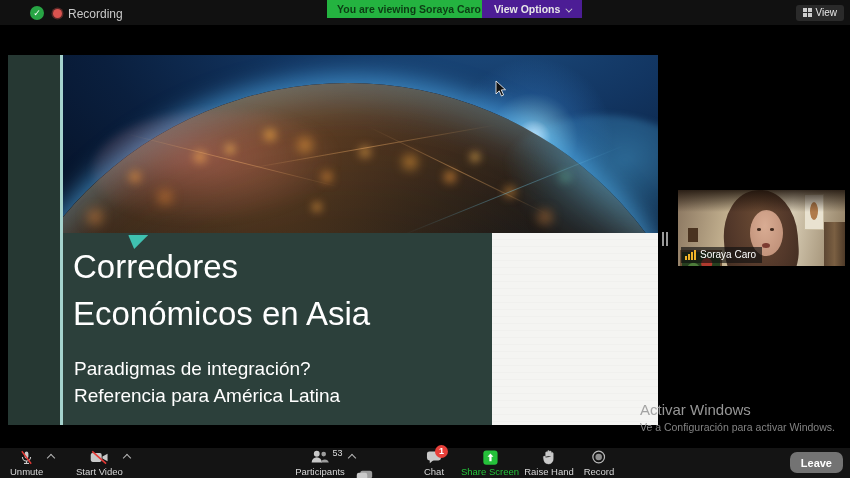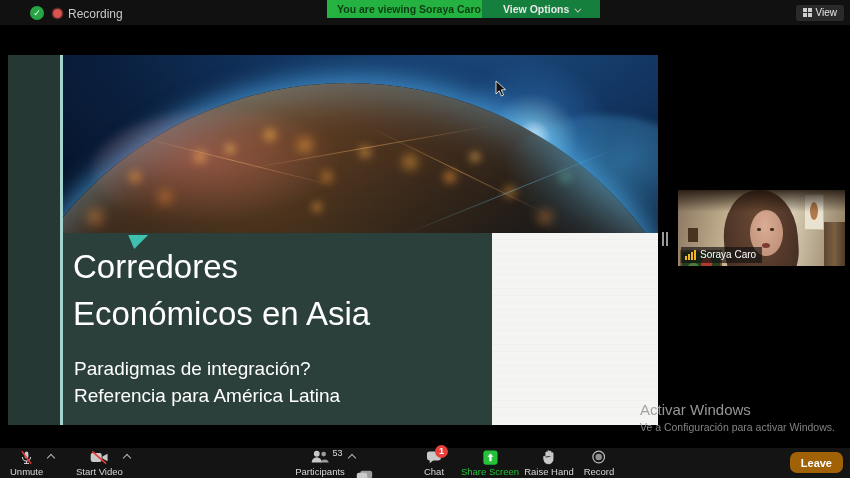--- a/index.html
+++ b/index.html
@@ -9,21 +9,21 @@
 
   
   .topbar { position:absolute; left:0; top:0; width:850px; height:25px; background:#111; }
   .shield { position:absolute; left:30px; top:6px; width:14px; height:14px; border-radius:50%;
             background:#27a444; color:#fff; font-size:9px; line-height:14px; text-align:center; }
   .rec-dot { position:absolute; left:53px; top:9px; width:9px; height:9px; border-radius:50%;
              background:#d9534f; box-shadow:0 0 0 1.5px rgba(217,83,79,.35); }
   .rec-label { position:absolute; left:68px; top:7px; font-size:12px; color:#c9c9c9; }
   .banner { position:absolute; left:327px; top:0; height:18px; padding:0 10px; background:#24b340;
             color:#0c3d14; font-size:10.5px; font-weight:bold; line-height:18px; }
-  .view-options { position:absolute; left:482px; top:0; height:18px; padding:0 21px; background:#15803d;
+  .view-options { position:absolute; left:482px; top:0; height:18px; padding:0 12px; background:#4c1d95;
                   color:#e8e8e8; font-size:10.5px; font-weight:bold; line-height:18px; cursor:pointer; }
   .view-options .carat { display:inline-block; width:5px; height:5px; border-right:1.5px solid #cfcfcf;
                          border-bottom:1.5px solid #cfcfcf; transform:rotate(45deg) translateY(-2px); margin-left:5px; }
   .view-btn { position:absolute; right:6px; top:5px; height:16px; padding:0 7px; background:#2a2a2a;
               border-radius:3px; color:#e8e8e8; font-size:10px; line-height:16px; cursor:pointer; }
   .view-btn .grid { display:inline-block; width:9px; height:9px; margin-right:4px; vertical-align:-1px;
       background:
         linear-gradient(#cfcfcf,#cfcfcf) 0 0/4px 4px no-repeat,
         linear-gradient(#cfcfcf,#cfcfcf) 5px 0/4px 4px no-repeat,
         linear-gradient(#cfcfcf,#cfcfcf) 0 5px/4px 4px no-repeat,
@@ -128,21 +128,21 @@
   .tbtn { position:absolute; top:1px; display:flex; flex-direction:column; align-items:center;
           cursor:pointer; color:#d6d6d6; }
   .tbtn .ic { height:16px; display:flex; align-items:center; justify-content:center; position:relative; }
   .tbtn .lbl { font-size:9.5px; margin-top:1px; white-space:nowrap; color:#d6d6d6; }
   .tbtn.green .lbl { color:#25c13a; }
   .caret-up { position:absolute; top:7px; width:6px; height:6px; border-left:1.5px solid #b5b5b5;
               border-top:1.5px solid #b5b5b5; transform:rotate(45deg); cursor:pointer; }
   .count { position:absolute; font-size:9px; color:#dcdcdc; }
   .badge { position:absolute; width:13px; height:13px; border-radius:50%; background:#e8403a;
            color:#fff; font-size:9px; font-weight:bold; line-height:13px; text-align:center; }
-  .leave { position:absolute; right:7px; top:452px; height:21px; padding:0 11px; background:#a16207;
+  .leave { position:absolute; right:7px; top:452px; height:21px; padding:0 11px; background:#737373;
            border:none; border-radius:7px; color:#fff; font-size:11px; font-weight:bold; cursor:pointer; }
   svg { display:block; }
 </style>
 </head>
 <body>
 
 <div id="app">
 
   <div class="topbar">
     <div class="shield">✓</div>

